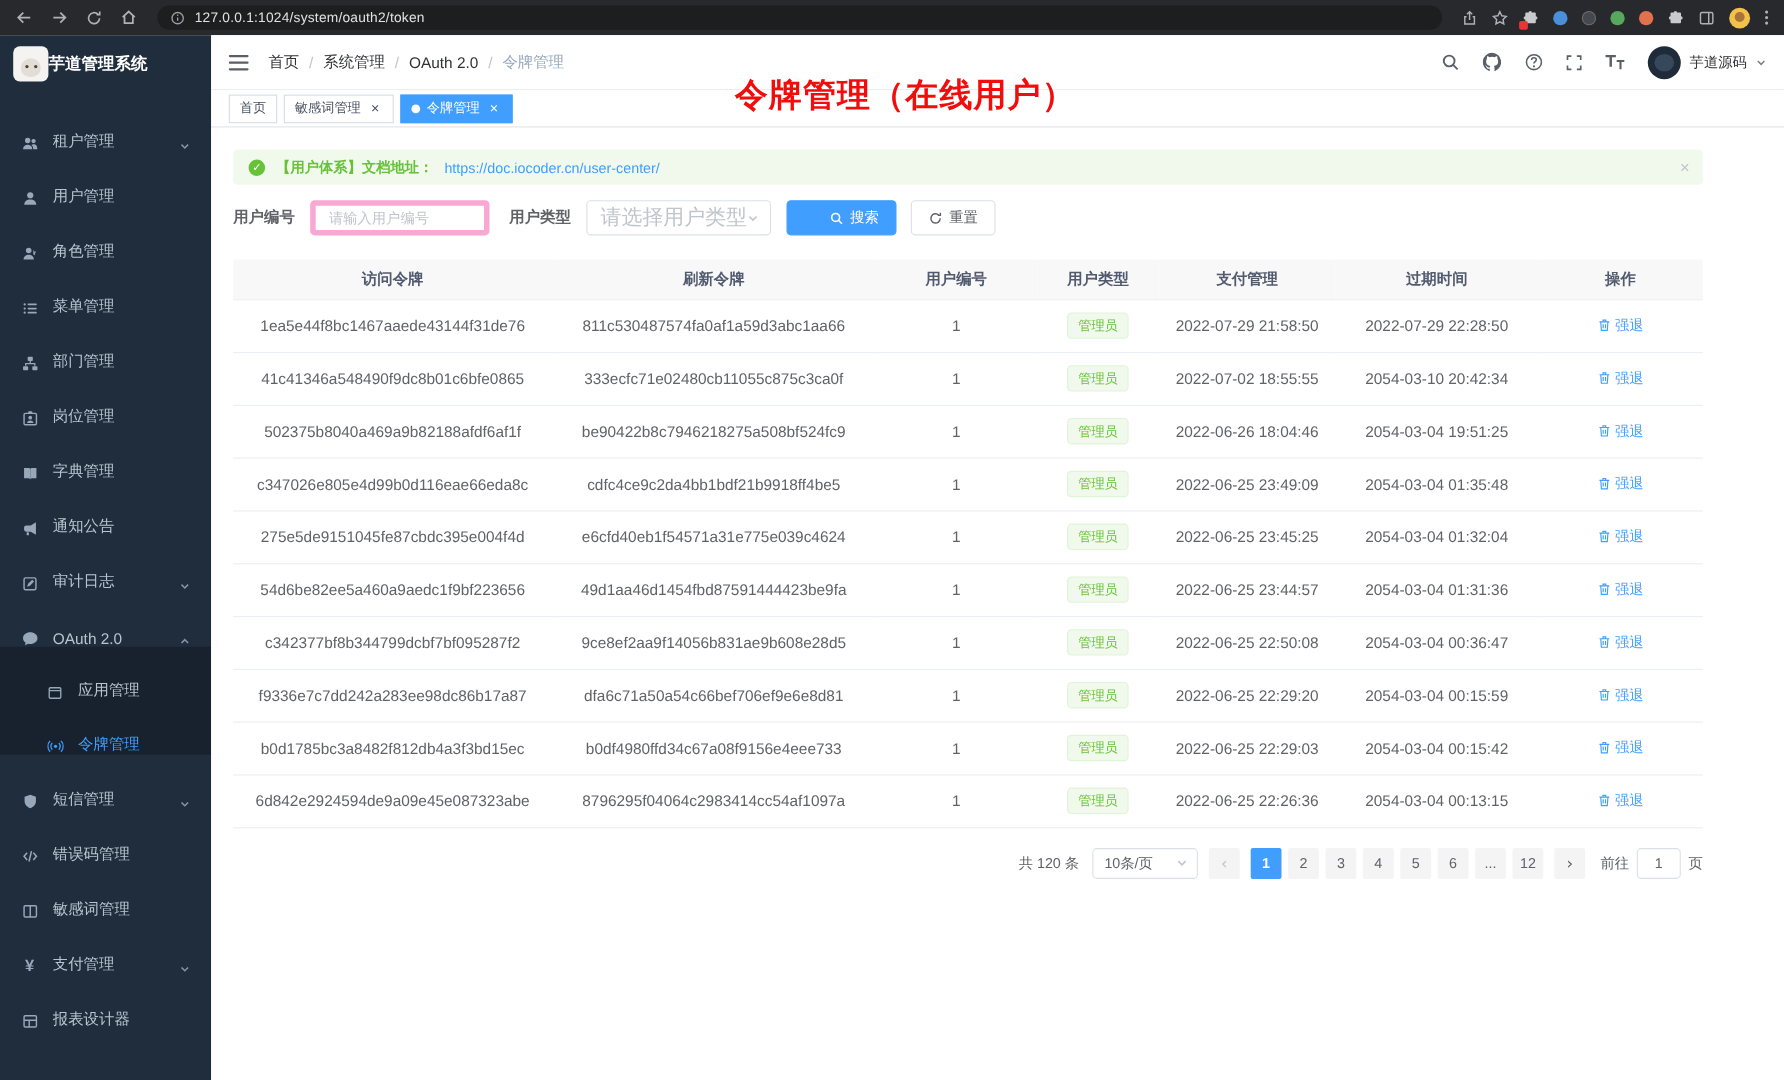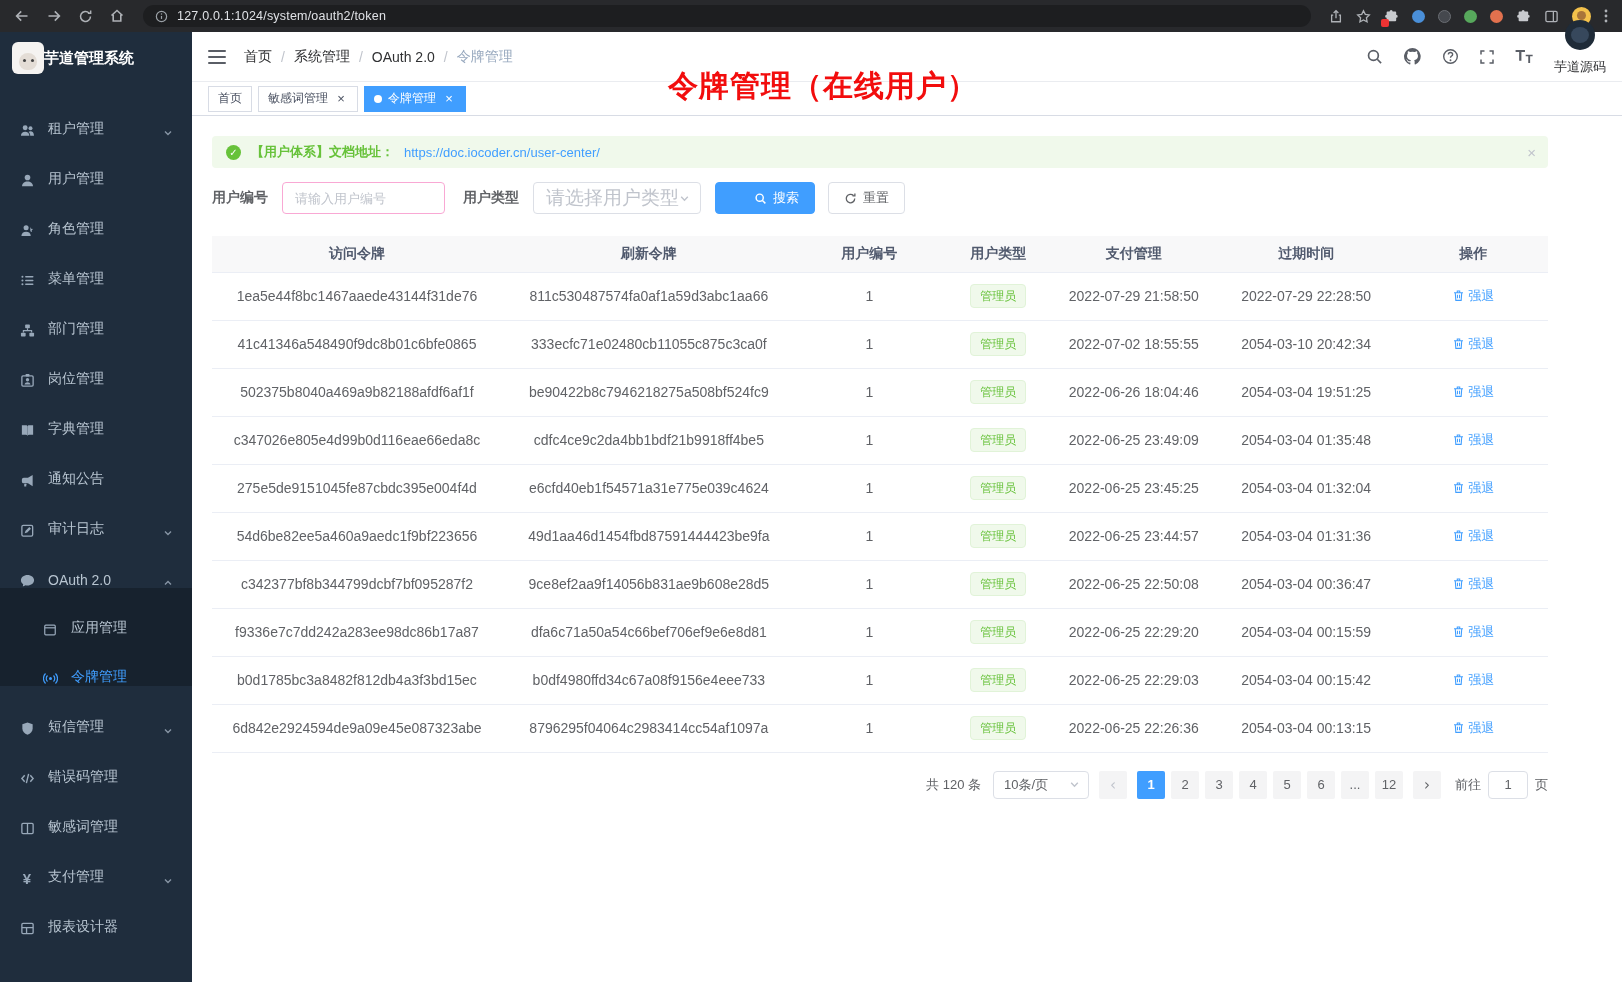--- a/index.html
+++ b/index.html
@@ -45,21 +45,21 @@
   
   .navbar{height:50px;background:#fff;border-bottom:1px solid #eceef2;display:flex;align-items:center;padding:0 16px;flex-shrink:0;}
   .hamburger{width:18px;height:14px;display:flex;flex-direction:column;justify-content:space-between;cursor:pointer;flex-shrink:0;}
   .hamburger i{height:2px;background:#5a5e66;border-radius:1px;display:block;}
   .breadcrumb{display:flex;align-items:center;gap:9px;margin-left:18px;font-size:14px;color:#303133;}
   .bc-item{cursor:pointer;}
   .bc-item.last{color:#97a8be;cursor:default;}
   .bc-sep{color:#c0c4cc;}
   .navbar-right{margin-left:auto;display:flex;align-items:center;gap:20px;color:#5a5e66;}
   .nav-icon{display:flex;cursor:pointer;color:#5a5e66;align-items:center;}
-  .user-box{display:flex;align-items:center;gap:8px;cursor:pointer;flex-direction:column;}
+  .user-box{display:flex;align-items:center;gap:8px;cursor:pointer;}
   .user-avatar{width:30px;height:30px;border-radius:50%;background:#1f2b38;position:relative;overflow:hidden;flex-shrink:0;}
   .user-avatar:before{content:"";position:absolute;left:6px;top:7px;width:18px;height:16px;border-radius:50%;background:#37485c;}
   .user-name{font-size:13px;color:#303133;}
   .caret-sm{color:#7a7f86;display:flex;}
 
   
   .tags{height:34px;background:#fff;border-bottom:1px solid #d8dce5;box-shadow:0 1px 3px rgba(0,0,0,.05);display:flex;align-items:center;padding:0 16px;gap:6px;flex-shrink:0;}
   .tag{height:26px;display:inline-flex;align-items:center;gap:6px;padding:0 9px;border:1px solid #d8dce5;background:#fff;color:#495060;font-size:12px;cursor:pointer;}
   .tag.active{background:#409eff;border-color:#409eff;color:#fff;}
   .tag-dot{width:8px;height:8px;border-radius:50%;background:#fff;display:inline-block;}
@@ -68,21 +68,21 @@
   
   .content{flex:1;background:#fff;padding:20px 74px 0 20px;overflow:hidden;}
   .alert{height:32px;background:#f0f9eb;border-radius:4px;display:flex;align-items:center;gap:10px;padding:0 14px;position:relative;}
   .alert-check{width:15px;height:15px;border-radius:50%;background:#67c23a;color:#fff;display:inline-flex;align-items:center;justify-content:center;font-size:10px;flex-shrink:0;}
   .alert-text{font-size:13px;color:#67c23a;font-weight:700;}
   .alert-link{font-size:13px;color:#409eff;cursor:pointer;}
   .alert-close{position:absolute;right:12px;color:#c0c4cc;font-size:15px;cursor:pointer;line-height:1;}
 
   .filters{display:flex;align-items:center;margin-top:14px;font-size:14px;}
   .filter-label{font-weight:700;color:#606266;margin-right:14px;white-space:nowrap;}
-  .filter-input{width:163px;height:32px;border:1px solid #f9a8d4;border-radius:4px;padding:0 12px;font-size:13px;color:#606266;outline:none;margin-right:18px;font-family:inherit;}
+  .filter-input{width:163px;height:32px;border:5px solid #f9a8d4;border-radius:4px;padding:0 12px;font-size:13px;color:#606266;outline:none;margin-right:18px;font-family:inherit;}
   .filter-input::placeholder{color:#c0c4cc;}
   .filter-select{width:168px;height:32px;border:1px solid #dcdfe6;border-radius:4px;display:flex;align-items:center;justify-content:space-between;padding:0 10px 0 12px;margin-right:14px;cursor:pointer;background:#fff;}
   .select-placeholder{color:#c0c4cc;font-size:19px;}
   .select-caret{color:#c0c4cc;display:flex;}
   .btn{height:32px;border-radius:4px;display:inline-flex;align-items:center;gap:6px;padding:0 15px;font-size:13px;cursor:pointer;border:1px solid #dcdfe6;background:#fff;color:#606266;font-family:inherit;}
   .btn-primary{background:#409eff;border-color:#409eff;color:#fff;margin-right:13px;padding-left:38px;}
 
   .table-wrap{margin-top:22px;}
   table{width:100%;border-collapse:collapse;table-layout:fixed;font-size:14px;color:#606266;}
   thead th{height:36px;background:#f8f8f9;color:#515a6e;font-weight:700;font-size:14px;border-bottom:1px solid #ebeef5;text-align:center;}

